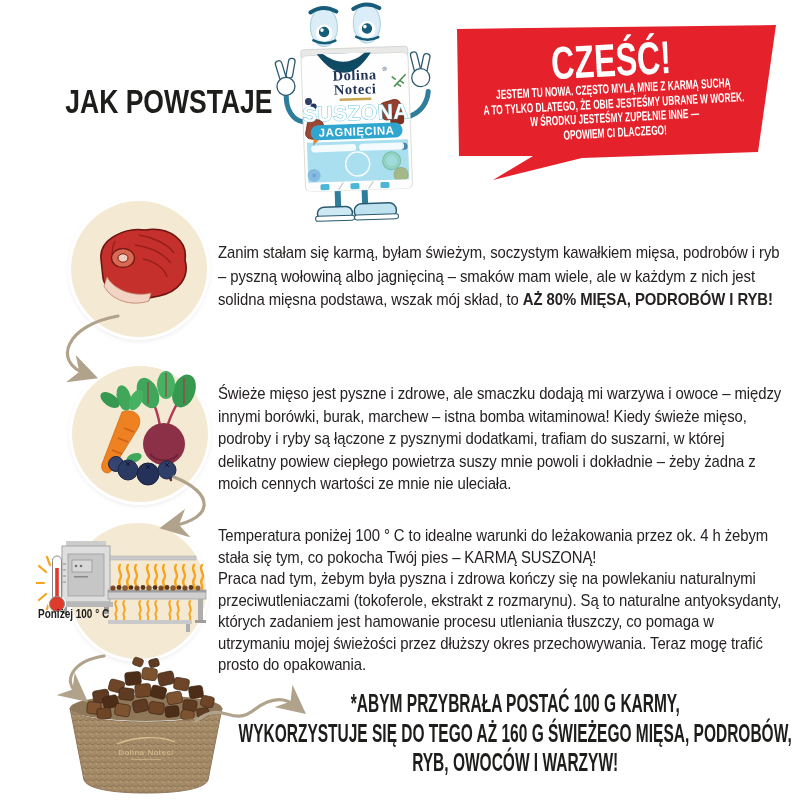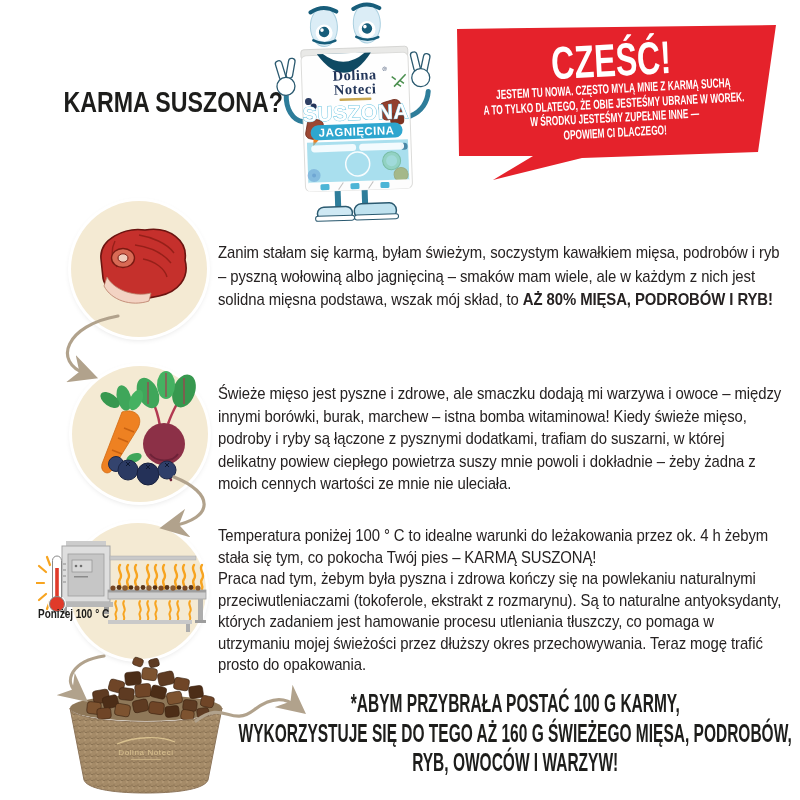--- a/index.html
+++ b/index.html
@@ -39,21 +39,21 @@
                transform:scaleX(.62);}
   svg{display:block;}
   .overlay{pointer-events:none;}
 </style>
 </head>
 <body>
 
 <div id="canvas">
 
   <div class="abs title-block">
-    <div><span class="title-l2">KARMA SUSZONA?</span></div>
+    <div><span class="title-l1">JAK POWSTAJE</span></div>
   </div>
 
   <svg class="abs" style="left:440px;top:12px;" width="360" height="200" viewBox="0 0 360 200">
     <polygon points="17,17 336,13 318,140 142,146 53,168 93,144 19,144" fill="#e5222b"></polygon>
   </svg>
   <div class="abs bubble-text">
     <span class="bubble-greet">CZEŚĆ!</span>
     <span class="bubble-line">JESTEM TU NOWA. CZĘSTO MYLĄ MNIE Z KARMĄ SUCHĄ</span>
     <span class="bubble-line">A TO TYLKO DLATEGO, ŻE OBIE JESTEŚMY UBRANE W WOREK.</span>
     <span class="bubble-line">W ŚRODKU JESTEŚMY ZUPEŁNIE INNE —</span>

